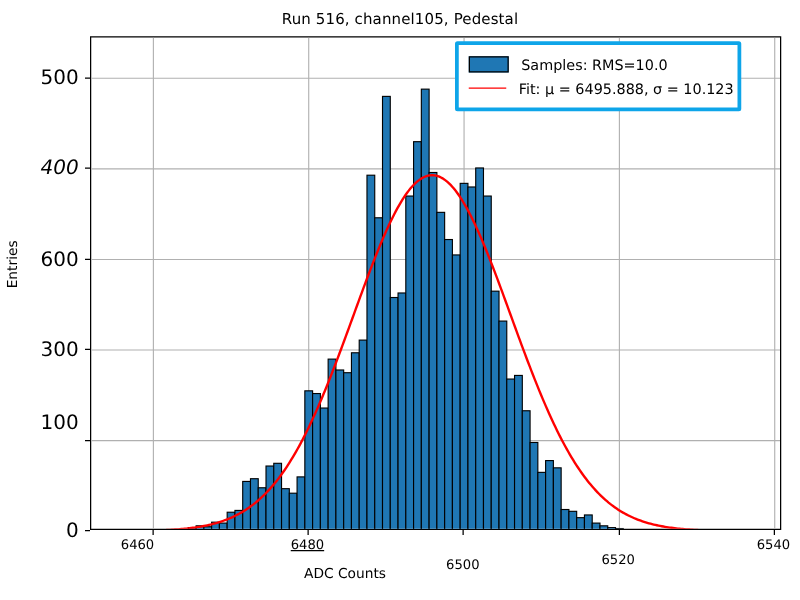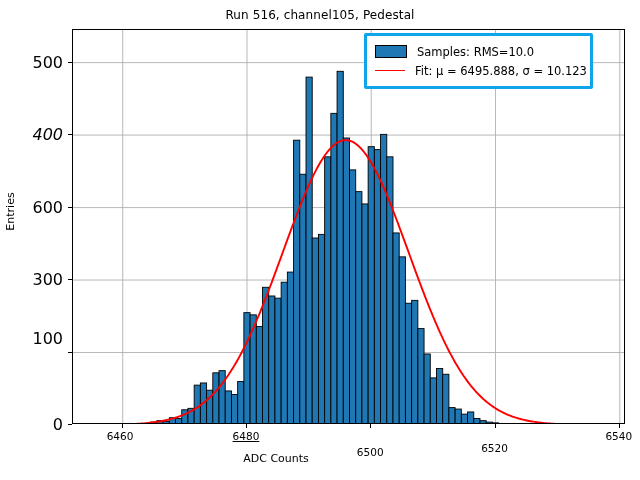--- a/index.html
+++ b/index.html
@@ -232,21 +232,21 @@
       <div class="ytick-label" style="top: 134.092px; font-style: italic;">400</div>
       <div class="ytick-label" style="top: 61.6147px;">500</div>
       <div style="position: absolute; height: 1px; width: 4px; background: rgb(0, 0, 0); left: 68px; top: 424px;"></div>
       <div style="position: absolute; height: 1px; width: 4px; background: rgb(0, 0, 0); left: 68px; top: 351.523px;"></div>
       <div style="position: absolute; height: 1px; width: 4px; background: rgb(0, 0, 0); left: 68px; top: 279.046px;"></div>
       <div style="position: absolute; height: 1px; width: 4px; background: rgb(0, 0, 0); left: 68px; top: 206.569px;"></div>
       <div style="position: absolute; height: 1px; width: 4px; background: rgb(0, 0, 0); left: 68px; top: 134.092px;"></div>
       <div style="position: absolute; height: 1px; width: 4px; background: rgb(0, 0, 0); left: 68px; top: 61.6147px;"></div>
     </div>
   <div id="xtick-labels">
-      <div class="xtick-label" style="left: 120px;">6460</div>
+      <div class="xtick-label" style="left: 110px;">6460</div>
       <div style="position: absolute; width: 1px; height: 4px; background: rgb(0, 0, 0); left: 121.708px; top: 424px;"></div>
       <div class="xtick-label" style="left: 245.978px; text-decoration: underline;">6480</div>
       <div style="position: absolute; width: 1px; height: 4px; background: rgb(0, 0, 0); left: 245.978px; top: 424px;"></div>
       <div class="xtick-label" style="left: 370.247px; margin-top: 16px;">6500</div>
       <div style="position: absolute; width: 1px; height: 4px; background: rgb(0, 0, 0); left: 370.247px; top: 424px;"></div>
       <div class="xtick-label" style="left: 494.517px; margin-top: 12px;">6520</div>
       <div style="position: absolute; width: 1px; height: 4px; background: rgb(0, 0, 0); left: 494.517px; top: 424px;"></div>
       <div class="xtick-label" style="left: 618.787px;">6540</div>
       <div style="position: absolute; width: 1px; height: 4px; background: rgb(0, 0, 0); left: 618.787px; top: 424px;"></div>
     </div>

